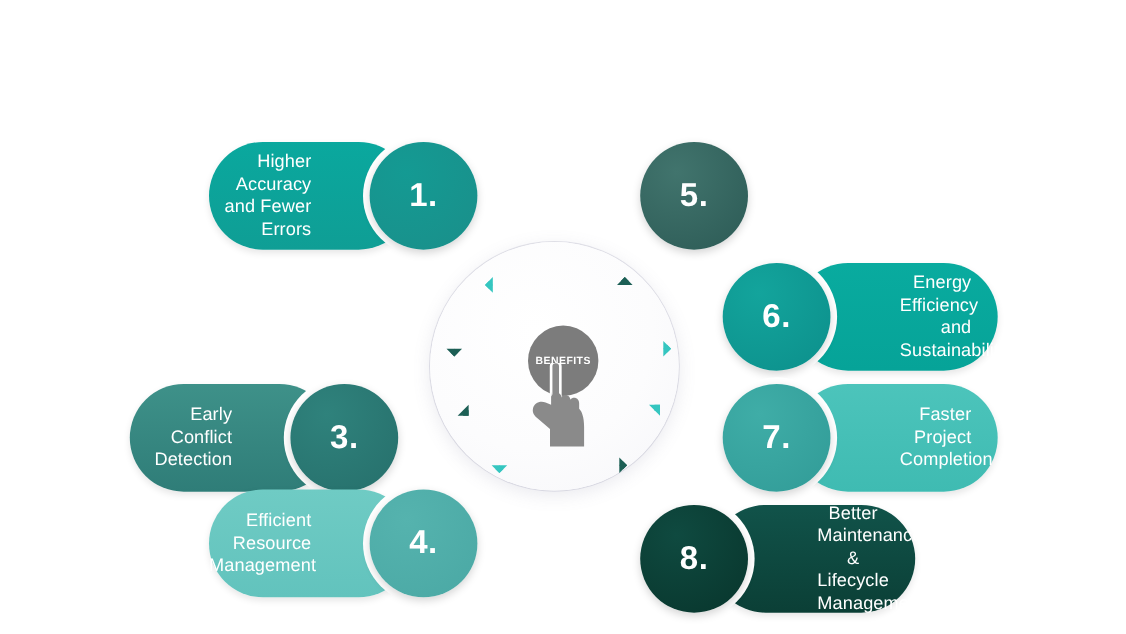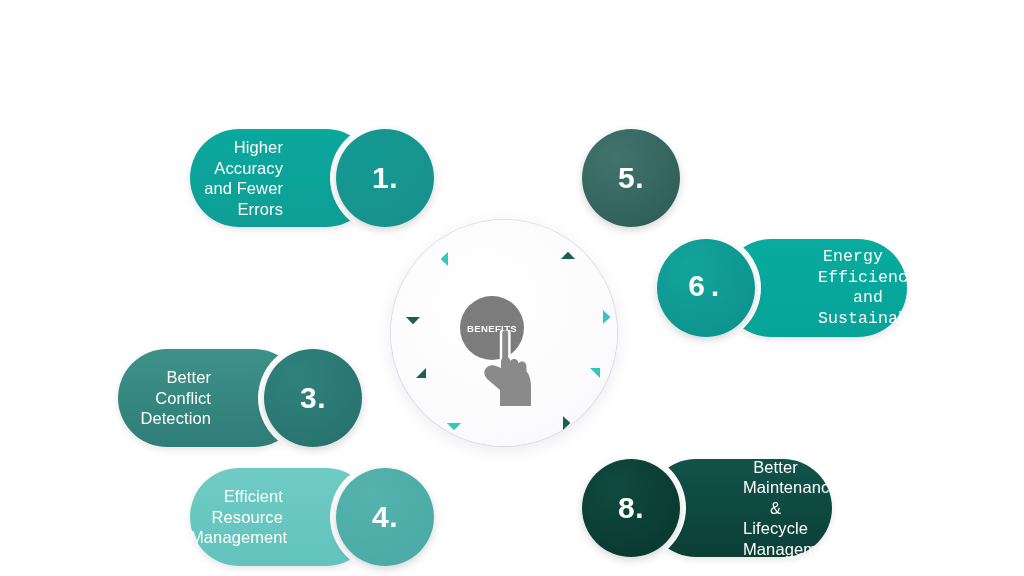--- a/index.html
+++ b/index.html
@@ -102,21 +102,21 @@
   }
 
   .tick {
     position: absolute;
     width: 0;
     height: 0;
   }
 
   #benefits-btn {
     position: absolute;
-    left: 460px;
+    left: 480px;
     top: 252px;
     width: 64px;
     height: 64px;
     border-radius: 50%;
     background: #7c7c7c;
     display: flex;
     align-items: center;
     justify-content: center;
   }
   #benefits-label {
@@ -146,59 +146,69 @@
     </div>
     <div class="ring" style="left:140px;"></div>
     <div class="disc" style="left: 146px; background: radial-gradient(circle at 34% 28%, rgb(20, 154, 147) 0%, rgb(26, 143, 138) 100%);">
       <span class="disc-num">1.</span>
     </div>
   </div>
 
 
   <div class="item left" style="left:118px; top:305px; width:250px;">
     <div class="bar" style="left: 0px; width: 185px; background: linear-gradient(rgb(62, 145, 137) 0%, rgb(47, 125, 120) 100%);">
-      <div class="bar-label">Better Conflict
+      <div class="bar-label">Early Conflict
 Detection</div>
     </div>
     <div class="ring" style="left:140px;"></div>
     <div class="disc" style="left: 146px; background: radial-gradient(circle at 34% 28%, rgb(47, 130, 124) 0%, rgb(38, 111, 107) 100%);">
       <span class="disc-num">3.</span>
     </div>
   </div>
 
-  <div class="item left" style="left:190px; top:424px; width:250px;">
+  <div class="item left" style="left:190px; top:401px; width:250px;">
     <div class="bar" style="left: 0px; width: 185px; background: linear-gradient(rgb(111, 203, 196) 0%, rgb(98, 195, 189) 100%);">
       <div class="bar-label">Efficient
 Resource
 Management</div>
     </div>
     <div class="ring" style="left:140px;"></div>
     <div class="disc" style="left: 146px; background: radial-gradient(circle at 34% 28%, rgb(85, 179, 174) 0%, rgb(74, 168, 164) 100%);">
       <span class="disc-num">4.</span>
     </div>
   </div>
 
   <div class="item right center-txt" style="left:582px; top:85px; width:250px;">
     <div class="ring" style="left:-6px;"></div>
     <div class="disc" style="left: 0px; background: radial-gradient(circle at 34% 28%, rgb(65, 116, 109) 0%, rgb(44, 90, 85) 100%);">
       <span class="disc-num">5.</span>
     </div>
   </div>
 
-  <div class="item right right-txt" style="left:657px; top:195px; width:250px;font-family:Liberation Mono, monospace;">
+  <div class="item right right-txt" style="left:657px; top:195px; width:250px;">
     <div class="bar" style="left: 65px; width: 185px; background: linear-gradient(rgb(9, 171, 159) 0%, rgb(6, 163, 152) 100%);">
       <div class="bar-label">Energy Efficiency
 and Sustainability</div>
     </div>
     <div class="ring" style="left:-6px;"></div>
     <div class="disc" style="left: 0px; background: radial-gradient(circle at 34% 28%, rgb(19, 164, 156) 0%, rgb(12, 143, 139) 100%);">
       <span class="disc-num">6.</span>
     </div>
   </div>
 
+  <div class="item right right-txt" style="left:657px; top:305px; width:250px;">
+    <div class="bar" style="left: 65px; width: 185px; background: linear-gradient(rgb(76, 196, 187) 0%, rgb(63, 187, 178) 100%);">
+      <div class="bar-label">Faster Project
+Completion</div>
+    </div>
+    <div class="ring" style="left:-6px;"></div>
+    <div class="disc" style="left: 0px; background: radial-gradient(circle at 34% 28%, rgb(63, 173, 167) 0%, rgb(49, 155, 151) 100%);">
+      <span class="disc-num">7.</span>
+    </div>
+  </div>
 
   <div class="item right center-txt" style="left:582px; top:415px; width:250px;">
     <div class="bar" style="left: 65px; width: 185px; background: linear-gradient(rgb(17, 83, 74) 0%, rgb(11, 63, 54) 100%);">
       <div class="bar-label">Better
 Maintenance &amp;
 Lifecycle
 Management</div>
     </div>
     <div class="ring" style="left:-6px;"></div>
     <div class="disc" style="left: 0px; background: radial-gradient(circle at 34% 28%, rgb(15, 74, 64) 0%, rgb(8, 53, 44) 100%);">

